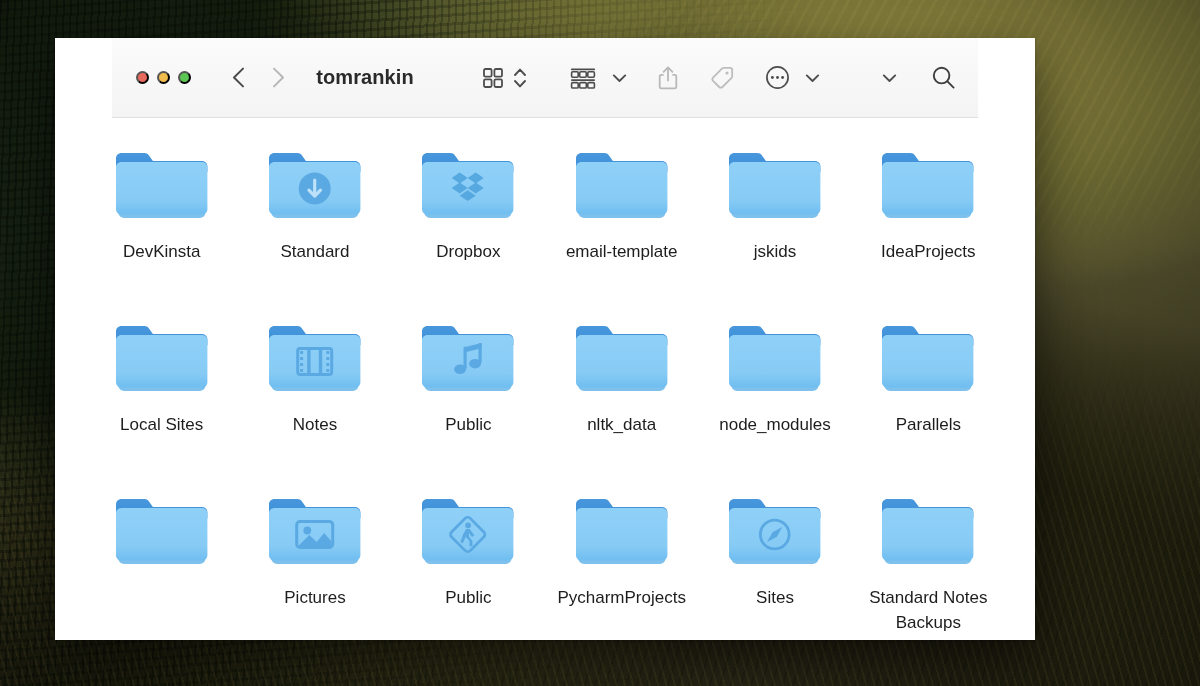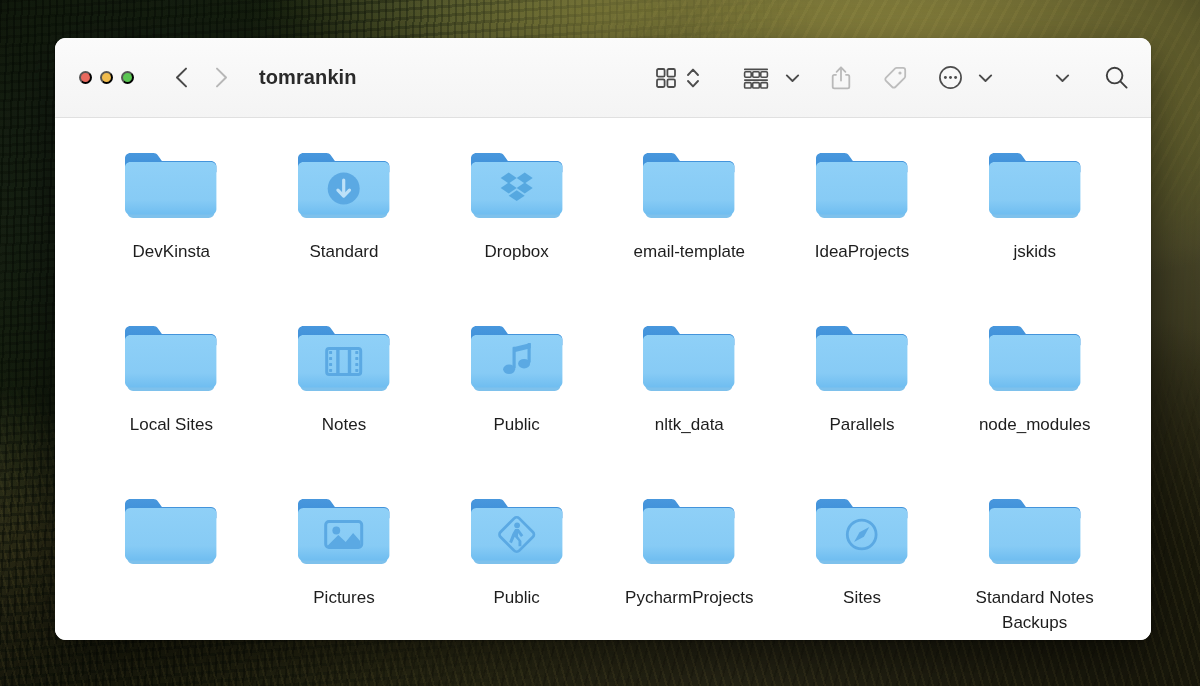--- a/index.html
+++ b/index.html
@@ -71,31 +71,32 @@
   .wp-vignette {
     background: radial-gradient(ellipse 1000px 640px at 50% 46%,
                 rgba(0,0,0,0) 42%, rgba(0,0,0,.30) 78%, rgba(0,0,0,.52) 100%);
   }
 
   
   #finder-window {
     position: absolute;
     left: 55px;
     top: 38px;
-    width: 1096px;
+    width: 980px;
     height: 602px;
-    border-radius: 11px;
+    border-radius: 0;
     background: #ffffff;
     box-shadow:
       0 1px 2px rgba(0,0,0,.28),
       0 14px 40px rgba(0,0,0,.42),
       0 36px 90px rgba(0,0,0,.34);
     overflow: hidden;
     display: flex;
     flex-direction: column;
+    align-items: center;
   }
 
   
   .toolbar {
     height: 80px;
     flex: 0 0 80px;
     background: linear-gradient(to bottom, #fbfbfb 0%, #f7f7f7 55%, #f4f4f4 100%);
     border-bottom: 1px solid #e0e0e0;
     display: flex;
     align-items: center;
@@ -412,65 +413,65 @@
     <path d="M6 23.5c0-3 2.4-5.4 5.4-5.4H92c3 0 5.4 2.4 5.4 5.4v41.7c0 3-2.4 5.4-5.4 5.4H11.4c-3 0-5.4-2.4-5.4-5.4z" fill="url(#ff-plain3)"></path>
     <g transform="translate(51.7 44.5)"></g>
   </svg>
           </div>
           <div class="item-label">email-template</div>
         </div>
         <div class="grid-item">
           <div class="icon-wrap">
   <svg width="104" height="84" viewBox="0 0 104 84">
     <defs>
+      <linearGradient id="ff-plain5" x1="0" y1="0" x2="0" y2="1">
+        <stop offset="0" stop-color="#8fd0f7"></stop>
+        <stop offset=".72" stop-color="#87cbf5"></stop>
+        <stop offset="1" stop-color="#6fbdf0"></stop>
+      </linearGradient>
+      <linearGradient id="ft-plain5" x1="0" y1="0" x2="0" y2="1">
+        <stop offset="0" stop-color="#4897dd"></stop>
+        <stop offset="1" stop-color="#3d8fd8"></stop>
+      </linearGradient>
+    </defs>
+
+    <path d="M6 14.5c0-3 2.4-5.4 5.4-5.4h23.1c1.7 0 3.3.8 4.3 2.2l4.1 5.6H92c3 0 5.4 2.4 5.4 5.4v6H6z" fill="url(#ft-plain5)"></path>
+
+    <rect x="8.4" y="62" width="87" height="12" rx="5.6" fill="#67b6e9" opacity=".85"></rect>
+
+    <path d="M6 23.5c0-3 2.4-5.4 5.4-5.4H92c3 0 5.4 2.4 5.4 5.4v41.7c0 3-2.4 5.4-5.4 5.4H11.4c-3 0-5.4-2.4-5.4-5.4z" fill="url(#ff-plain5)"></path>
+    <g transform="translate(51.7 44.5)"></g>
+  </svg>
+          </div>
+          <div class="item-label">jskids</div>
+        </div>
+        <div class="grid-item">
+          <div class="icon-wrap">
+  <svg width="104" height="84" viewBox="0 0 104 84">
+    <defs>
       <linearGradient id="ff-plain4" x1="0" y1="0" x2="0" y2="1">
         <stop offset="0" stop-color="#8fd0f7"></stop>
         <stop offset=".72" stop-color="#87cbf5"></stop>
         <stop offset="1" stop-color="#6fbdf0"></stop>
       </linearGradient>
       <linearGradient id="ft-plain4" x1="0" y1="0" x2="0" y2="1">
         <stop offset="0" stop-color="#4897dd"></stop>
         <stop offset="1" stop-color="#3d8fd8"></stop>
       </linearGradient>
     </defs>
 
     <path d="M6 14.5c0-3 2.4-5.4 5.4-5.4h23.1c1.7 0 3.3.8 4.3 2.2l4.1 5.6H92c3 0 5.4 2.4 5.4 5.4v6H6z" fill="url(#ft-plain4)"></path>
 
     <rect x="8.4" y="62" width="87" height="12" rx="5.6" fill="#67b6e9" opacity=".85"></rect>
 
     <path d="M6 23.5c0-3 2.4-5.4 5.4-5.4H92c3 0 5.4 2.4 5.4 5.4v41.7c0 3-2.4 5.4-5.4 5.4H11.4c-3 0-5.4-2.4-5.4-5.4z" fill="url(#ff-plain4)"></path>
     <g transform="translate(51.7 44.5)"></g>
   </svg>
           </div>
           <div class="item-label">IdeaProjects</div>
-        </div>
-        <div class="grid-item">
-          <div class="icon-wrap">
-  <svg width="104" height="84" viewBox="0 0 104 84">
-    <defs>
-      <linearGradient id="ff-plain5" x1="0" y1="0" x2="0" y2="1">
-        <stop offset="0" stop-color="#8fd0f7"></stop>
-        <stop offset=".72" stop-color="#87cbf5"></stop>
-        <stop offset="1" stop-color="#6fbdf0"></stop>
-      </linearGradient>
-      <linearGradient id="ft-plain5" x1="0" y1="0" x2="0" y2="1">
-        <stop offset="0" stop-color="#4897dd"></stop>
-        <stop offset="1" stop-color="#3d8fd8"></stop>
-      </linearGradient>
-    </defs>
-
-    <path d="M6 14.5c0-3 2.4-5.4 5.4-5.4h23.1c1.7 0 3.3.8 4.3 2.2l4.1 5.6H92c3 0 5.4 2.4 5.4 5.4v6H6z" fill="url(#ft-plain5)"></path>
-
-    <rect x="8.4" y="62" width="87" height="12" rx="5.6" fill="#67b6e9" opacity=".85"></rect>
-
-    <path d="M6 23.5c0-3 2.4-5.4 5.4-5.4H92c3 0 5.4 2.4 5.4 5.4v41.7c0 3-2.4 5.4-5.4 5.4H11.4c-3 0-5.4-2.4-5.4-5.4z" fill="url(#ff-plain5)"></path>
-    <g transform="translate(51.7 44.5)"></g>
-  </svg>
-          </div>
-          <div class="item-label">jskids</div>
         </div>
         <div class="grid-item">
           <div class="icon-wrap">
   <svg width="104" height="84" viewBox="0 0 104 84">
     <defs>
       <linearGradient id="ff-plain6" x1="0" y1="0" x2="0" y2="1">
         <stop offset="0" stop-color="#8fd0f7"></stop>
         <stop offset=".72" stop-color="#87cbf5"></stop>
         <stop offset="1" stop-color="#6fbdf0"></stop>
       </linearGradient>
@@ -586,65 +587,65 @@
     <path d="M6 23.5c0-3 2.4-5.4 5.4-5.4H92c3 0 5.4 2.4 5.4 5.4v41.7c0 3-2.4 5.4-5.4 5.4H11.4c-3 0-5.4-2.4-5.4-5.4z" fill="url(#ff-plain9)"></path>
     <g transform="translate(51.7 44.5)"></g>
   </svg>
           </div>
           <div class="item-label">nltk_data</div>
         </div>
         <div class="grid-item">
           <div class="icon-wrap">
   <svg width="104" height="84" viewBox="0 0 104 84">
     <defs>
+      <linearGradient id="ff-plain10" x1="0" y1="0" x2="0" y2="1">
+        <stop offset="0" stop-color="#8fd0f7"></stop>
+        <stop offset=".72" stop-color="#87cbf5"></stop>
+        <stop offset="1" stop-color="#6fbdf0"></stop>
+      </linearGradient>
+      <linearGradient id="ft-plain10" x1="0" y1="0" x2="0" y2="1">
+        <stop offset="0" stop-color="#4897dd"></stop>
+        <stop offset="1" stop-color="#3d8fd8"></stop>
+      </linearGradient>
+    </defs>
+
+    <path d="M6 14.5c0-3 2.4-5.4 5.4-5.4h23.1c1.7 0 3.3.8 4.3 2.2l4.1 5.6H92c3 0 5.4 2.4 5.4 5.4v6H6z" fill="url(#ft-plain10)"></path>
+
+    <rect x="8.4" y="62" width="87" height="12" rx="5.6" fill="#67b6e9" opacity=".85"></rect>
+
+    <path d="M6 23.5c0-3 2.4-5.4 5.4-5.4H92c3 0 5.4 2.4 5.4 5.4v41.7c0 3-2.4 5.4-5.4 5.4H11.4c-3 0-5.4-2.4-5.4-5.4z" fill="url(#ff-plain10)"></path>
+    <g transform="translate(51.7 44.5)"></g>
+  </svg>
+          </div>
+          <div class="item-label">node_modules</div>
+        </div>
+        <div class="grid-item">
+          <div class="icon-wrap">
+  <svg width="104" height="84" viewBox="0 0 104 84">
+    <defs>
       <linearGradient id="ff-plain11" x1="0" y1="0" x2="0" y2="1">
         <stop offset="0" stop-color="#8fd0f7"></stop>
         <stop offset=".72" stop-color="#87cbf5"></stop>
         <stop offset="1" stop-color="#6fbdf0"></stop>
       </linearGradient>
       <linearGradient id="ft-plain11" x1="0" y1="0" x2="0" y2="1">
         <stop offset="0" stop-color="#4897dd"></stop>
         <stop offset="1" stop-color="#3d8fd8"></stop>
       </linearGradient>
     </defs>
 
     <path d="M6 14.5c0-3 2.4-5.4 5.4-5.4h23.1c1.7 0 3.3.8 4.3 2.2l4.1 5.6H92c3 0 5.4 2.4 5.4 5.4v6H6z" fill="url(#ft-plain11)"></path>
 
     <rect x="8.4" y="62" width="87" height="12" rx="5.6" fill="#67b6e9" opacity=".85"></rect>
 
     <path d="M6 23.5c0-3 2.4-5.4 5.4-5.4H92c3 0 5.4 2.4 5.4 5.4v41.7c0 3-2.4 5.4-5.4 5.4H11.4c-3 0-5.4-2.4-5.4-5.4z" fill="url(#ff-plain11)"></path>
     <g transform="translate(51.7 44.5)"></g>
   </svg>
           </div>
           <div class="item-label">Parallels</div>
-        </div>
-        <div class="grid-item">
-          <div class="icon-wrap">
-  <svg width="104" height="84" viewBox="0 0 104 84">
-    <defs>
-      <linearGradient id="ff-plain10" x1="0" y1="0" x2="0" y2="1">
-        <stop offset="0" stop-color="#8fd0f7"></stop>
-        <stop offset=".72" stop-color="#87cbf5"></stop>
-        <stop offset="1" stop-color="#6fbdf0"></stop>
-      </linearGradient>
-      <linearGradient id="ft-plain10" x1="0" y1="0" x2="0" y2="1">
-        <stop offset="0" stop-color="#4897dd"></stop>
-        <stop offset="1" stop-color="#3d8fd8"></stop>
-      </linearGradient>
-    </defs>
-
-    <path d="M6 14.5c0-3 2.4-5.4 5.4-5.4h23.1c1.7 0 3.3.8 4.3 2.2l4.1 5.6H92c3 0 5.4 2.4 5.4 5.4v6H6z" fill="url(#ft-plain10)"></path>
-
-    <rect x="8.4" y="62" width="87" height="12" rx="5.6" fill="#67b6e9" opacity=".85"></rect>
-
-    <path d="M6 23.5c0-3 2.4-5.4 5.4-5.4H92c3 0 5.4 2.4 5.4 5.4v41.7c0 3-2.4 5.4-5.4 5.4H11.4c-3 0-5.4-2.4-5.4-5.4z" fill="url(#ff-plain10)"></path>
-    <g transform="translate(51.7 44.5)"></g>
-  </svg>
-          </div>
-          <div class="item-label">node_modules</div>
         </div>
         <div class="grid-item">
           <div class="icon-wrap">
   <svg width="104" height="84" viewBox="0 0 104 84">
     <defs>
       <linearGradient id="ff-plain12" x1="0" y1="0" x2="0" y2="1">
         <stop offset="0" stop-color="#8fd0f7"></stop>
         <stop offset=".72" stop-color="#87cbf5"></stop>
         <stop offset="1" stop-color="#6fbdf0"></stop>
       </linearGradient>

